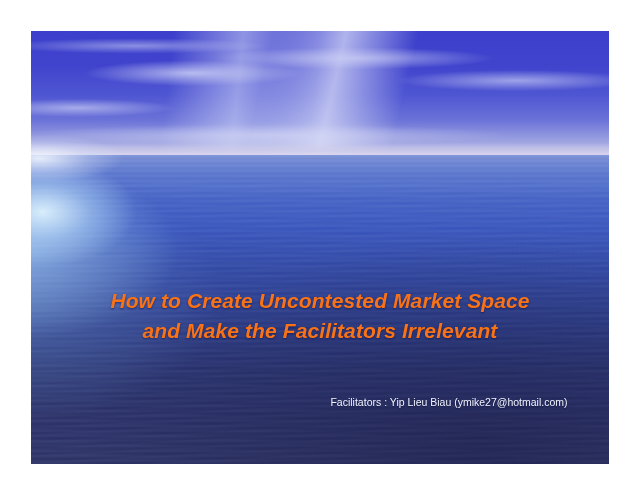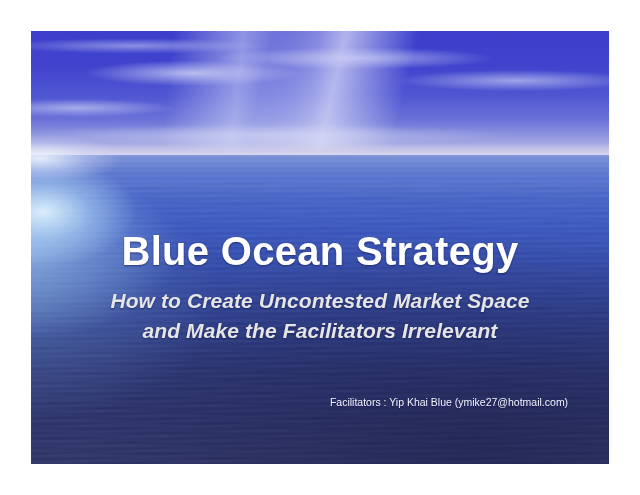--- a/index.html
+++ b/index.html
@@ -202,21 +202,21 @@
     white-space: nowrap;
     text-shadow: 0 1px 2px rgba(12,16,70,0.55);
   }
 
   #slide-subtitle {
     position: absolute;
     left: 0;
     top: 255px;
     width: 100%;
     text-align: center;
-    color: #e5e5e5;
+    color: #f97316;
     font-family: "Liberation Sans", sans-serif;
     font-size: 21px;
     font-weight: bold;
     font-style: italic;
     line-height: 1.42;
     letter-spacing: 0.1px;
     text-shadow: 0 1px 2px rgba(12,16,70,0.55);
   }
   #slide-subtitle .sub-line { display: block; white-space: nowrap; }
 
@@ -247,26 +247,25 @@
     <div class="horizon"></div>
     <div class="sea"></div>
     <div class="ripples"></div>
     <div class="ripples-coarse"></div>
     <div class="sea-vignette"></div>
     <div class="sea-glow"></div>
     <div class="horizon-glow-left"></div>
 
     <div class="text-layer">
 
-      <h1 id="slide-title">Blue Ocean Strategy</h1>
 
       <div id="slide-subtitle">
         <span class="sub-line">How to Create Uncontested Market Space</span>
         <span class="sub-line">and Make the Facilitators Irrelevant</span>
       </div>
 
       <div id="slide-credits">
-        <span class="credit-line">Facilitators : Yip Khai Blue (ymike27@hotmail.com)</span>
+        <span class="credit-line">Facilitators : Yip Lieu Biau (ymike27@hotmail.com)</span>
       </div>
 
     </div>
   </div>
 </div>
 
 </body></html>

